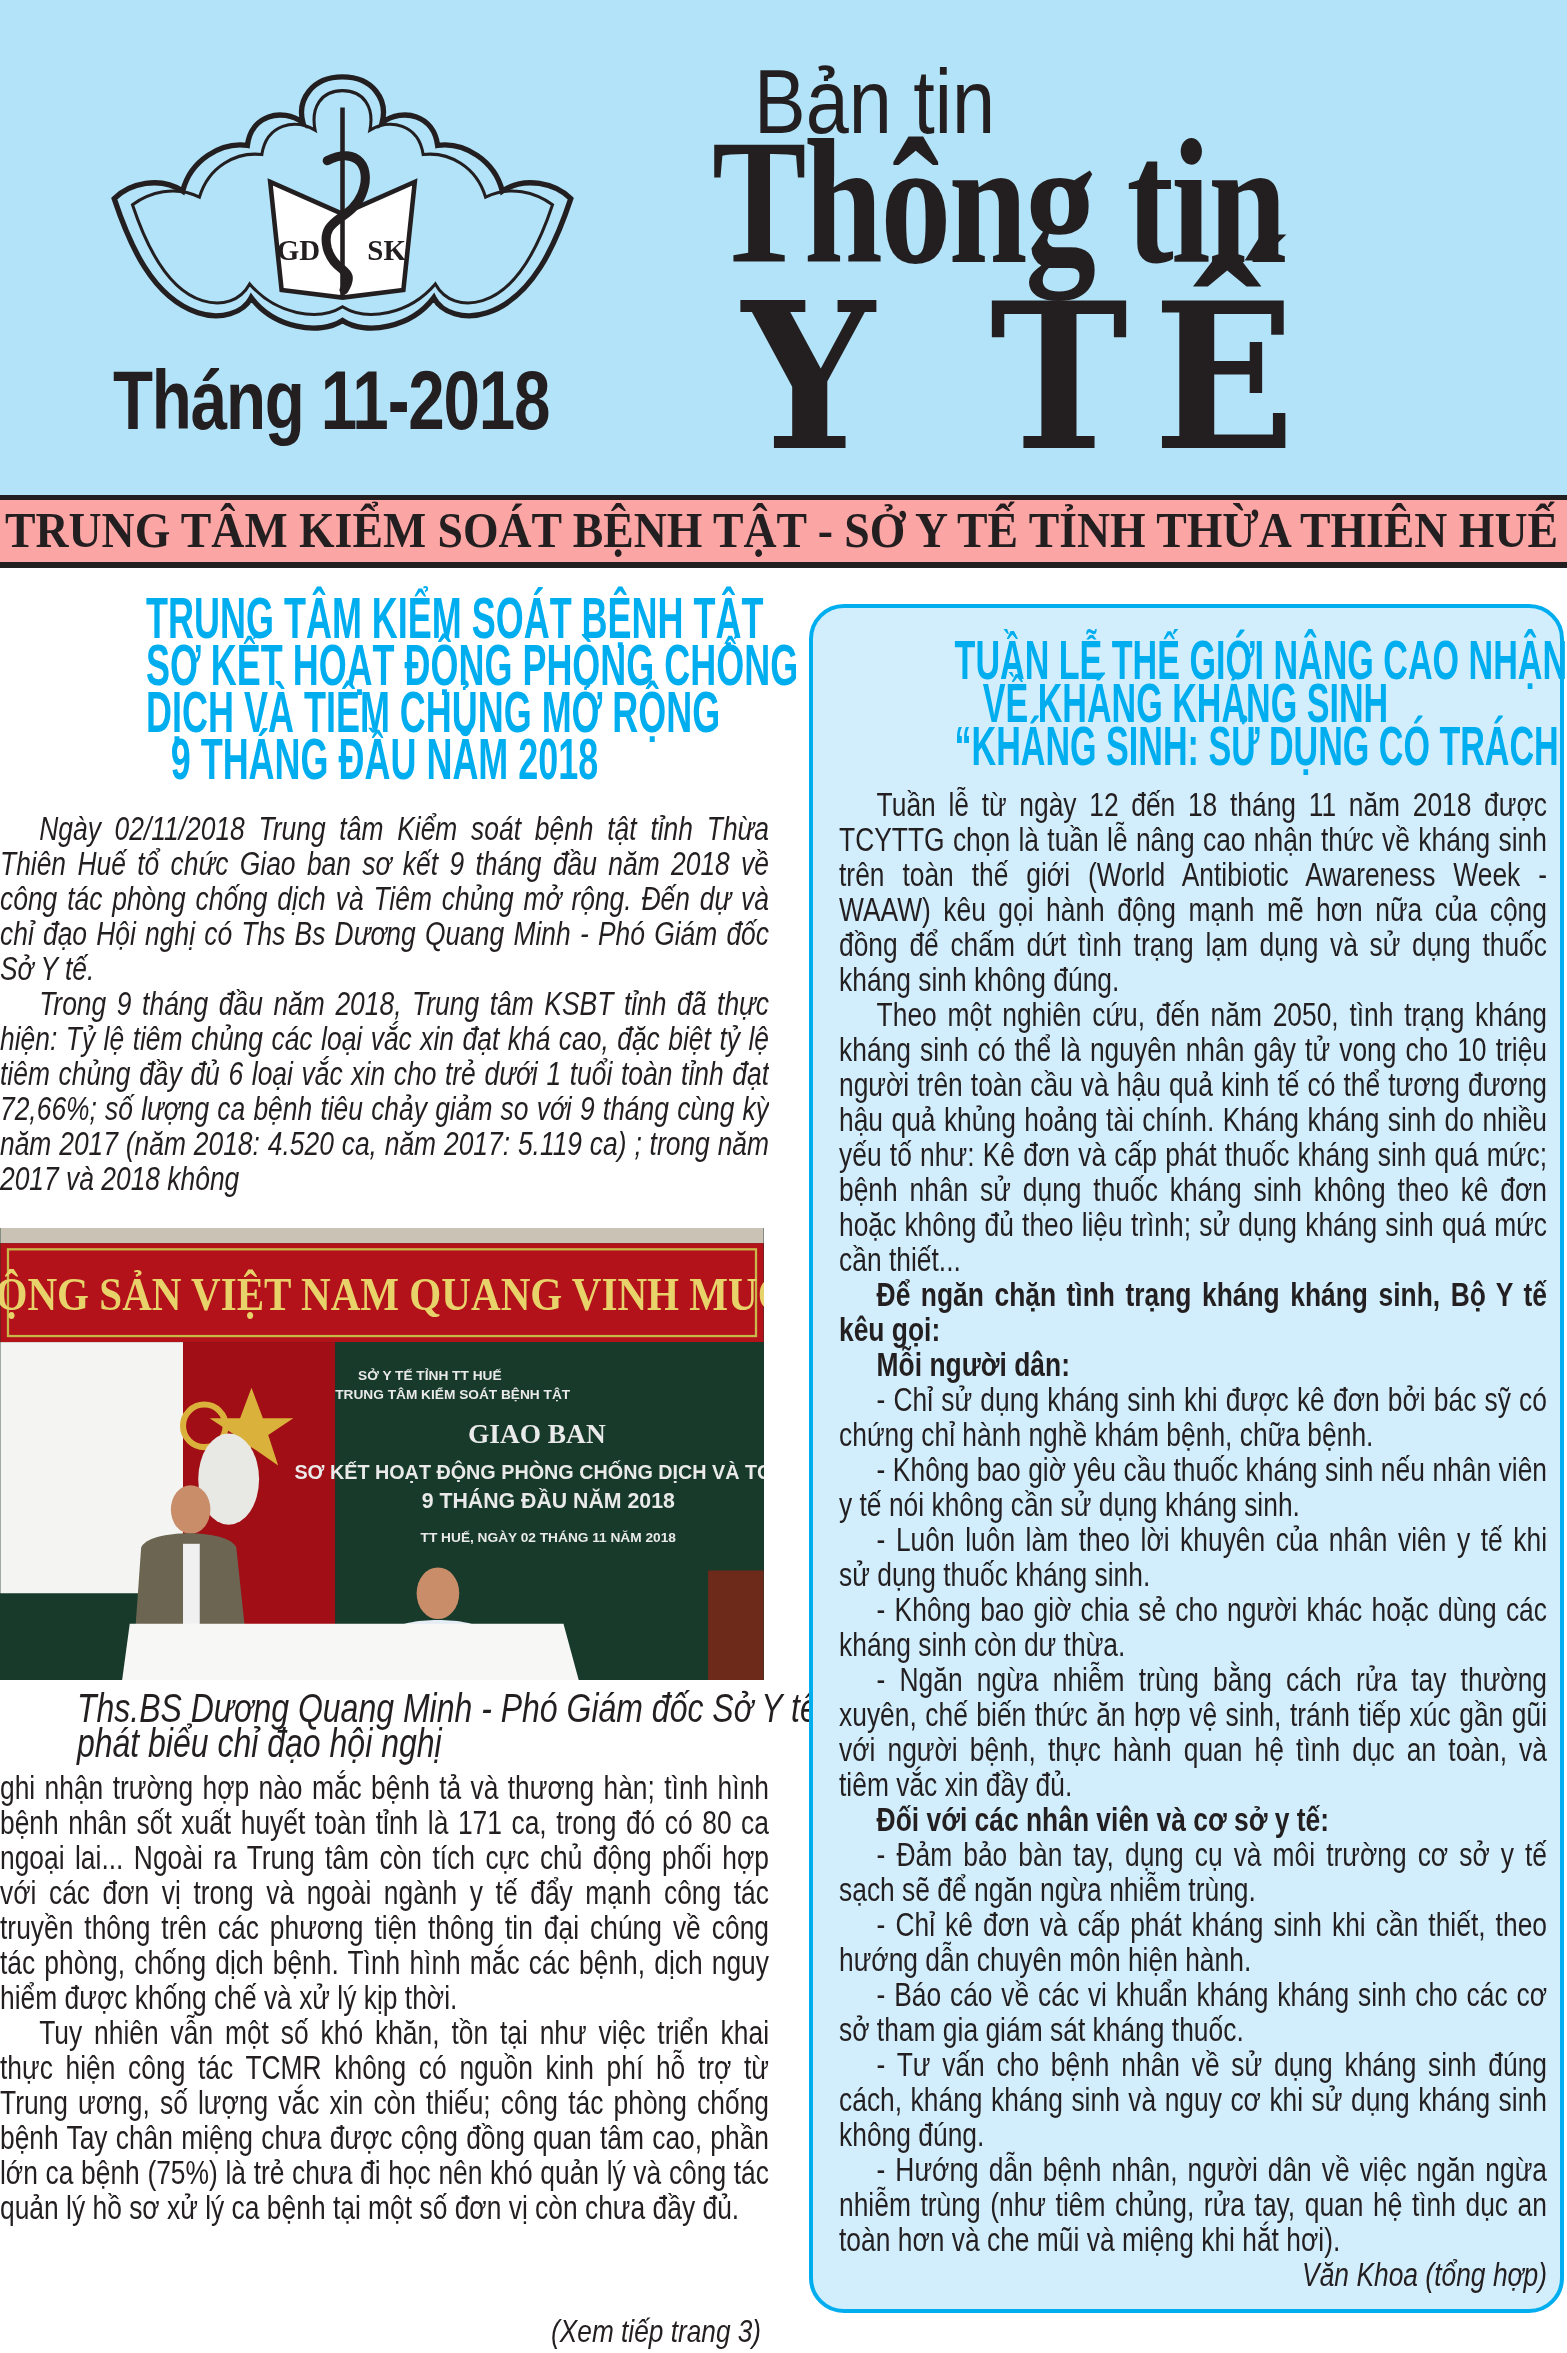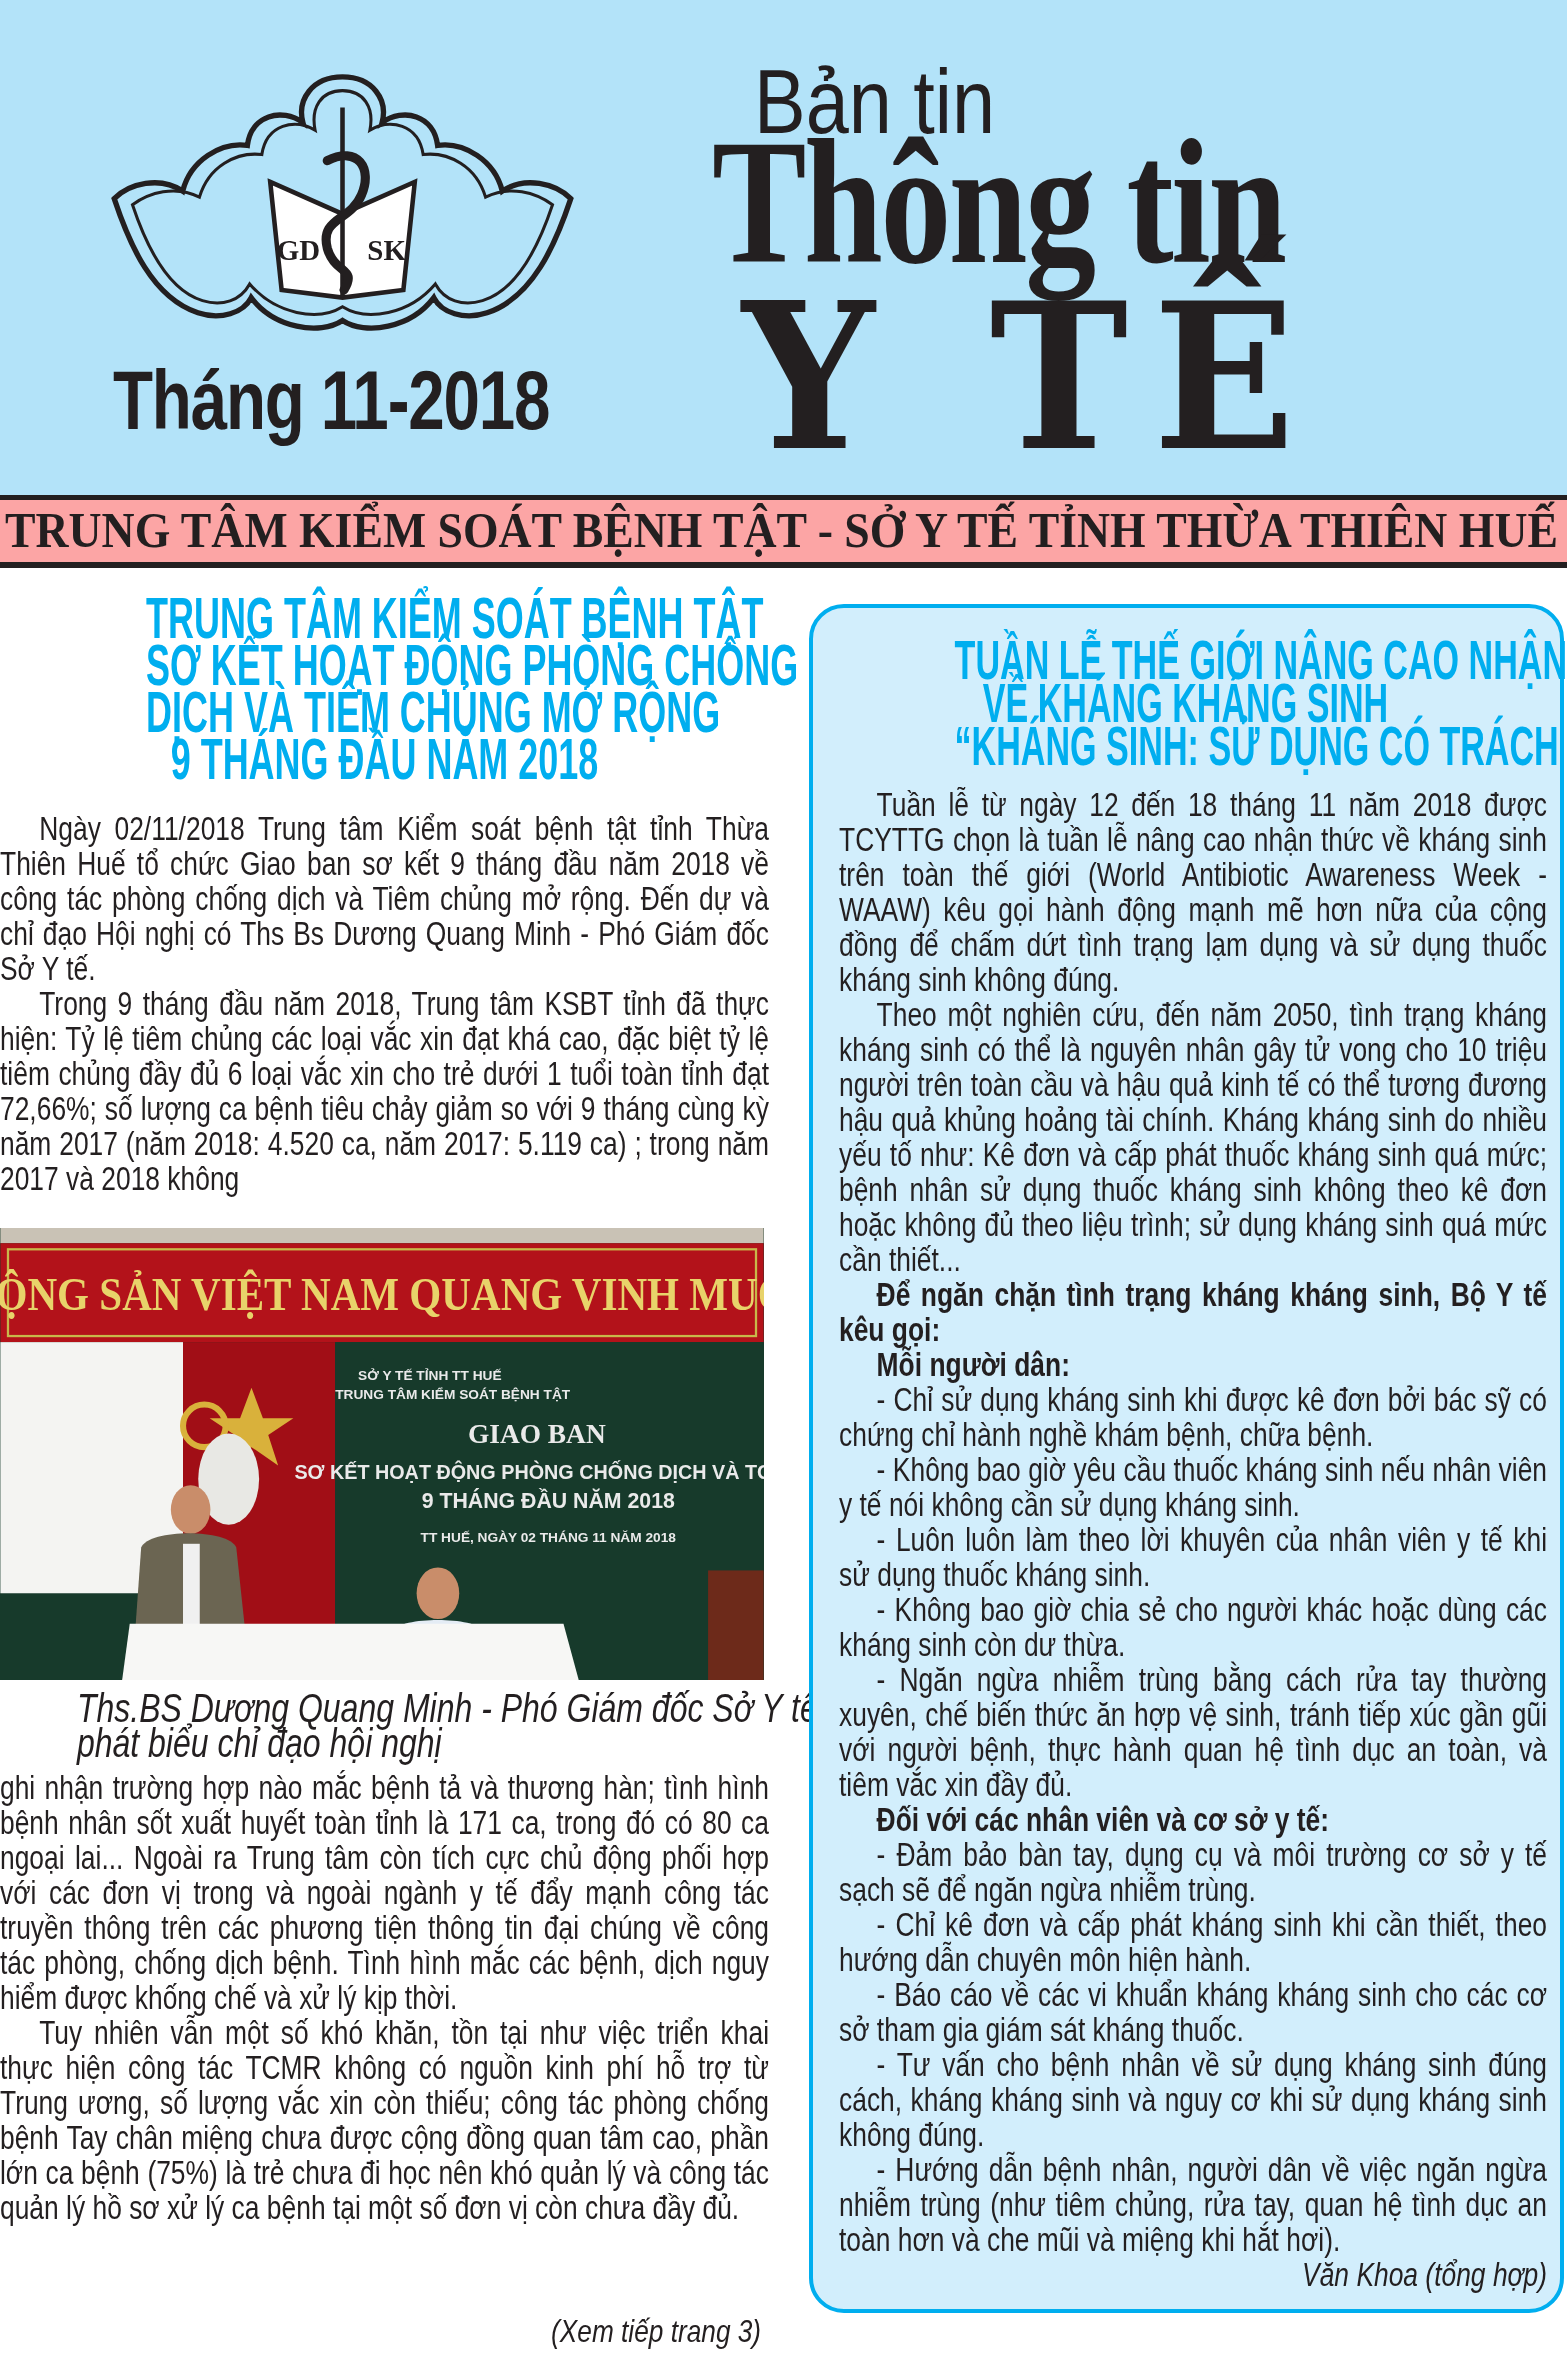--- a/index.html
+++ b/index.html
@@ -23,21 +23,21 @@
   .org-banner { position: absolute; left: 0; top: 495px; width: 1568px; height: 73px; border-top: 5.3px solid #231f20; border-bottom: 6.1px solid #231f20; background: #fca5a5; overflow: hidden; }
   .org-banner span { position: absolute; left: 4.6px; top: 4.6px; font-family: "Liberation Serif", serif; font-weight: 700; font-size: 50px; line-height: 1; white-space: nowrap; transform: scaleX(0.915); transform-origin: left top; color: #231f20; }
 
   
   .left-col { position: absolute; left: 0; top: 594px; width: 769px; }
   .headline-left { position: absolute; left: 0; top: 0; width: 769px; text-align: center; }
   .headline-left div { font-family: "Liberation Sans", sans-serif; font-weight: 700; color: #00aeef; font-size: 58px; line-height: 47px; height: 47px; white-space: nowrap; transform: scaleX(0.62); transform-origin: center top; }
   .body-text { font-family: "Liberation Sans", sans-serif; font-size: 33px; line-height: 35px; color: #231f20; text-align: justify; }
   .body-text p { text-indent: 49px; }
   .narrow { display: inline-block; transform: scaleX(0.8); transform-origin: left top; width: 125%; }
-  .left-body-1 { position: absolute; left: 0; top: 217px; width: 769px; height: 404px; overflow: hidden; }
+  .left-body-1 { position: absolute; left: 0; top: 217px; width: 769px; height: 404px; overflow: hidden; font-style: italic; }
   .photo { position: absolute; left: 0; top: 634px; width: 764px; height: 452px; overflow: hidden; background: #173a2b; }
   .caption { position: absolute; left: 0; top: 1097px; width: 769px; text-align: left; font-style: italic; font-size: 40px; line-height: 35px; }
   .caption span { display: block; white-space: nowrap; transform: scaleX(0.8); transform-origin: center top; }
   .left-body-2 { position: absolute; left: 0; top: 1176px; width: 769px; height: 533px; overflow: hidden; }
   .see-more { position: absolute; right: 7.6px; top: 1719px; font-style: italic; font-size: 32px; transform: scaleX(0.82); transform-origin: right top; white-space: nowrap; }
 
   
   .right-box { position: absolute; left: 809px; top: 604px; width: 755px; height: 1709px; background: #d2eefc; border: 4.6px solid #00aeef; border-radius: 35px; }
   .headline-right { position: absolute; left: 0; top: 30.5px; width: 745px; text-align: center; }
   .headline-right div { font-family: "Liberation Sans", sans-serif; font-weight: 700; color: #00aeef; font-size: 55px; line-height: 43px; height: 43px; white-space: nowrap; transform: scaleX(0.62); transform-origin: center top; }

